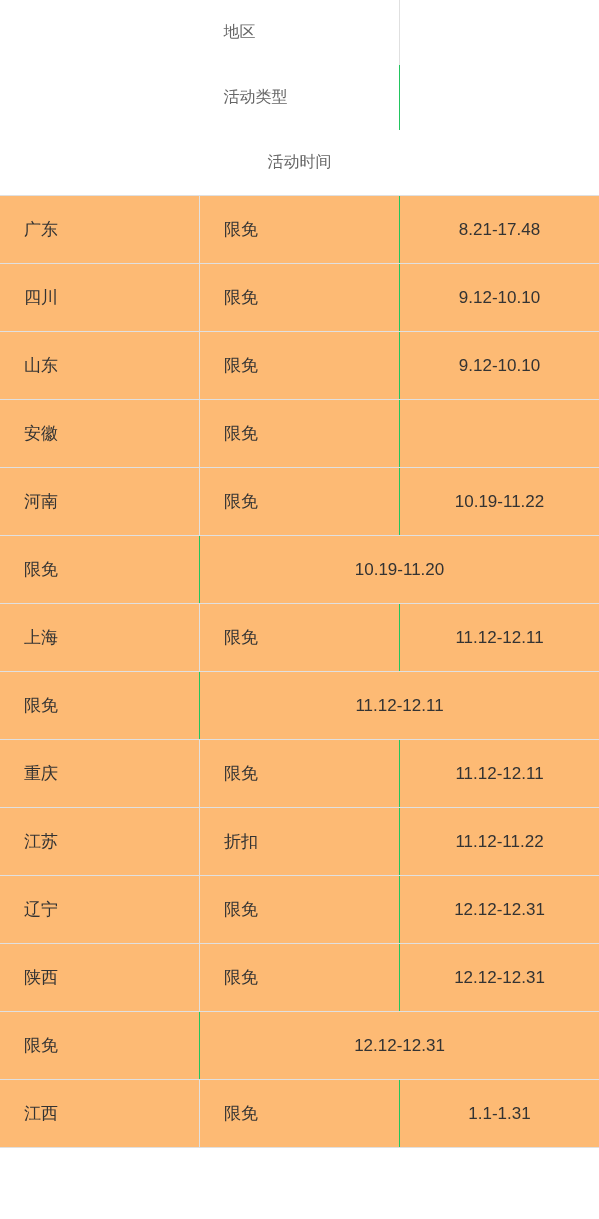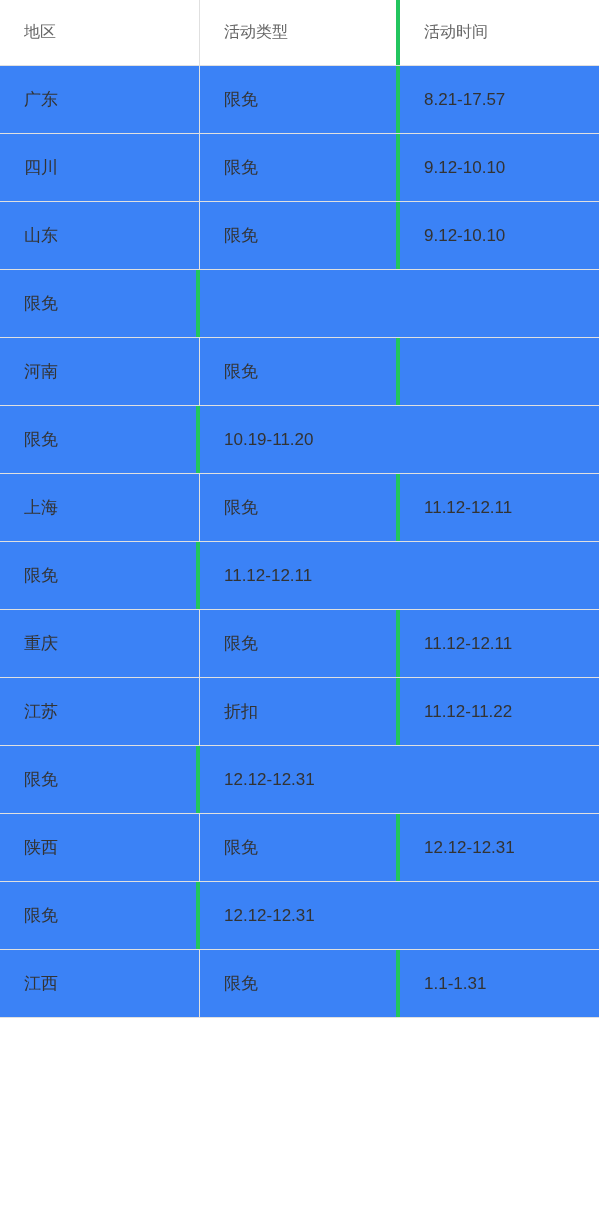--- a/index.html
+++ b/index.html
@@ -22,43 +22,45 @@
     }
 
     .table-row {
       display: flex;
       border-bottom: 1px solid #e0e0e0;
       align-items: center;
     }
 
     .table-row.header {
       background: #ffffff;
+      flex-direction: column;
     }
 
     .table-row.data-row {
-      background: #3b82f6;
+      background: #fdba74;
     }
 
     .col-region {
       width: 200px;
       padding: 22px 24px;
       flex-shrink: 0;
       border-right: 1px solid #e0e0e0;
     }
 
     .col-type {
       width: 200px;
       padding: 22px 24px;
       flex-shrink: 0;
-      border-right: 4px solid #22c55e;
+      border-right: 1px solid #22c55e;
     }
 
     .col-time {
       flex: 1;
       padding: 22px 24px;
+      text-align: center;
     }
 
     .header .col-region,
     .header .col-type,
     .header .col-time {
       color: #666666;
       font-size: 16px;
     }
   </style>
 </head>
@@ -72,38 +74,40 @@
     <div class="col-type">
       <span>活动类型</span>
     </div>
     <div class="col-time">
       <span>活动时间</span>
     </div>
   </div>
 <div class="table-row data-row">
       <div class="col-region">广东</div>
       <div class="col-type">限免</div>
-      <div class="col-time">8.21-17.57</div>
+      <div class="col-time">8.21-17.48</div>
     </div>
     <div class="table-row data-row">
       <div class="col-region">四川</div>
       <div class="col-type">限免</div>
       <div class="col-time">9.12-10.10</div>
     </div>
     <div class="table-row data-row">
       <div class="col-region">山东</div>
       <div class="col-type">限免</div>
       <div class="col-time">9.12-10.10</div>
     </div>
     <div class="table-row data-row">
+      <div class="col-region">安徽</div>
       <div class="col-type">限免</div>
     </div>
     <div class="table-row data-row">
       <div class="col-region">河南</div>
       <div class="col-type">限免</div>
+      <div class="col-time">10.19-11.22</div>
     </div>
     <div class="table-row data-row">
       <div class="col-type">限免</div>
       <div class="col-time">10.19-11.20</div>
     </div>
     <div class="table-row data-row">
       <div class="col-region">上海</div>
       <div class="col-type">限免</div>
       <div class="col-time">11.12-12.11</div>
     </div>
@@ -115,20 +119,21 @@
       <div class="col-region">重庆</div>
       <div class="col-type">限免</div>
       <div class="col-time">11.12-12.11</div>
     </div>
     <div class="table-row data-row">
       <div class="col-region">江苏</div>
       <div class="col-type">折扣</div>
       <div class="col-time">11.12-11.22</div>
     </div>
     <div class="table-row data-row">
+      <div class="col-region">辽宁</div>
       <div class="col-type">限免</div>
       <div class="col-time">12.12-12.31</div>
     </div>
     <div class="table-row data-row">
       <div class="col-region">陕西</div>
       <div class="col-type">限免</div>
       <div class="col-time">12.12-12.31</div>
     </div>
     <div class="table-row data-row">
       <div class="col-type">限免</div>

